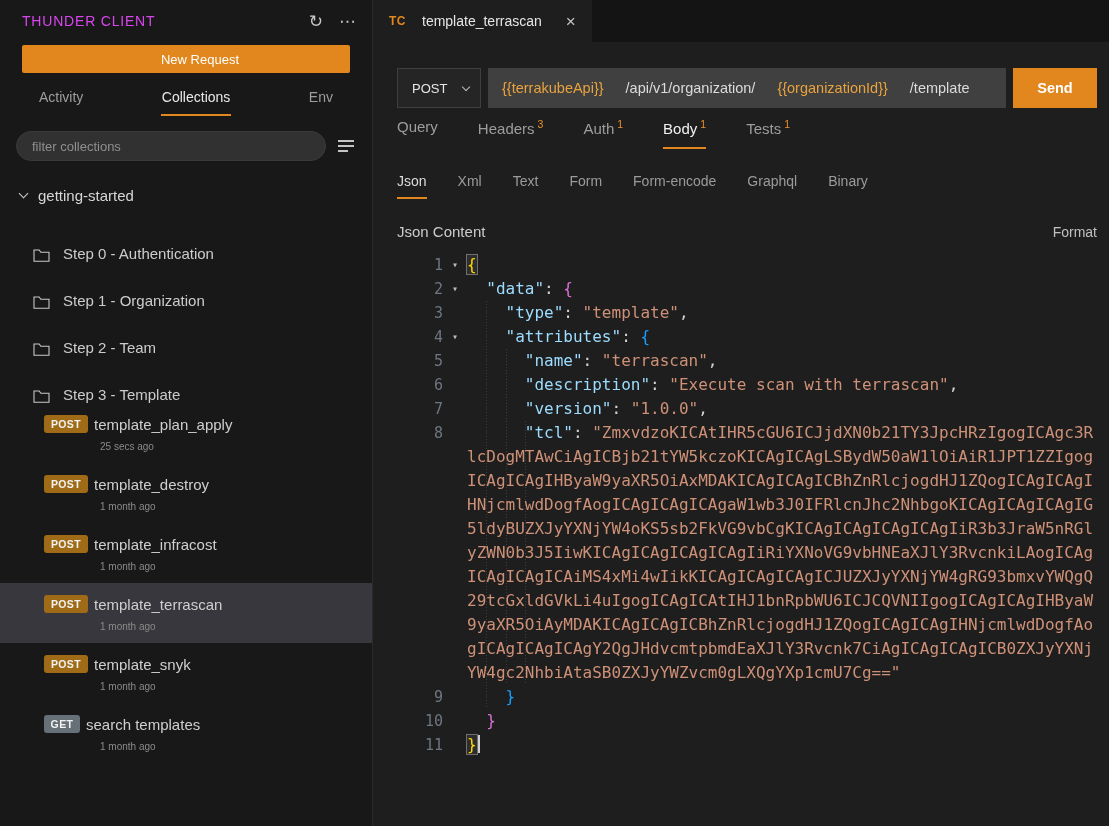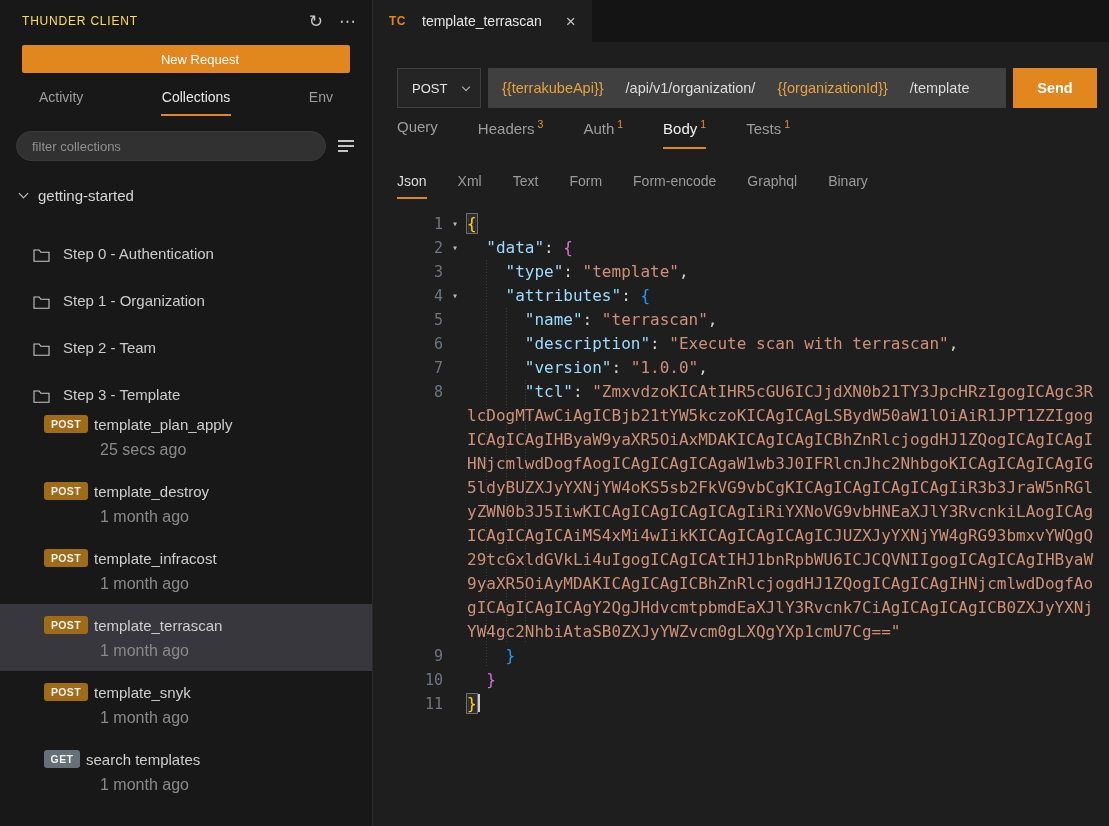--- a/index.html
+++ b/index.html
@@ -4,21 +4,21 @@
 <style>
   * { box-sizing: border-box; margin: 0; padding: 0; }
   html,body { width:1109px; height:826px; overflow:hidden; background:#1e1e1e;
               font-family:"Liberation Sans", sans-serif; }
   .app { display:flex; width:1109px; height:826px; }
 
   
   .sidebar { width:373px; flex:none; background:#181818; border-right:1px solid #2a2a2a;
              display:flex; flex-direction:column; overflow:hidden; }
   .sb-header { display:flex; align-items:center; height:42px; padding:0 16px 0 22px; }
-  .sb-title { flex:1; font-size:12px; letter-spacing:.8px; color:#fde047; }
+  .sb-title { flex:1; font-size:14px; letter-spacing:.8px; color:#d946ef; }
   .sb-ico { color:#c8c8c8; font-size:17px; margin-left:16px; cursor:pointer; line-height:1; }
   .new-request { display:block; margin:3px 22px 0; height:28px; width:calc(100% - 44px);
                  background:#e2871d; border:none; border-radius:2px; color:#fff;
                  font-size:13px; font-family:inherit; cursor:pointer;padding-left:28px; }
   .sb-tabs { display:flex; justify-content:space-between; padding:14px 38px 0; }
   .sb-tab { font-size:14px; color:#9d9d9d; padding:2px 1px 9px; cursor:pointer; border-bottom:2px solid transparent; }
   .sb-tab.active { color:#e8e8e8; border-bottom-color:#e2871d; }
   .filter-row { display:flex; align-items:center; gap:12px; margin:15px 16px 0; }
   .filter-input { flex:1; height:30px; border-radius:15px; background:#313131; border:1px solid #3a3a3a;
                   padding:0 15px; color:#cccccc; font-size:13px; outline:none; font-family:inherit; }
@@ -36,21 +36,21 @@
             color:#cccccc; font-size:15px; cursor:pointer; }
   .folder svg { flex:none; display:block; }
   .req { padding:12px 0 11px 44px; cursor:pointer; }
   .req.selected { background:#37373d; }
   .req-line1 { display:flex; align-items:center; }
   .badge { flex:none; text-align:center; border-radius:3px; font-size:10.5px; font-weight:bold;
            letter-spacing:.4px; color:#f2f2f2; padding:3px 0; }
   .badge.post { width:44px; background:#a06b17; }
   .badge.get  { width:36px; background:#667077; }
   .req-name { margin-left:6px; color:#cfcfcf; font-size:15px; }
-  .req-time { margin-left:56px; margin-top:8px; color:#8a8a8a; font-size:16px; }
+  .req-time { margin-left:56px; margin-top:8px; color:#8a8a8a; font-size:10px; }
 
   
   .main { flex:1; display:flex; flex-direction:column; background:#1e1e1e; min-width:0; }
   .tabbar { height:42px; background:#141414; display:flex; flex:none; }
   .tab { display:flex; align-items:center; gap:16px; background:#1e1e1e; padding:0 16px;
          min-width:196px; cursor:pointer; }
   .tab-logo { color:#e2871d; font-weight:bold; font-size:12px; letter-spacing:.5px; }
   .tab-title { color:#e6e6e6; font-size:14px; }
   .tab-close { color:#c5c5c5; font-size:17px; margin-left:8px; cursor:pointer; line-height:1; }
 
@@ -243,20 +243,24 @@
       <div class="bodytabs">
         <span class="btab active">Json</span>
         <span class="btab">Xml</span>
         <span class="btab">Text</span>
         <span class="btab">Form</span>
         <span class="btab">Form-encode</span>
         <span class="btab">Graphql</span>
         <span class="btab">Binary</span>
       </div>
 
+      <div class="jsonheader">
+        <span class="jh-title">Json Content</span>
+        <span class="jh-format">Format</span>
+      </div>
 
       <div class="editor">
         <div class="eline">
           <span class="gut">1</span>
           <span class="fold">▾</span>
           <div class="code"><span class="tk-b1 match">{</span></div>
         </div>
         <div class="eline">
           <span class="gut">2</span>
           <span class="fold">▾</span>

